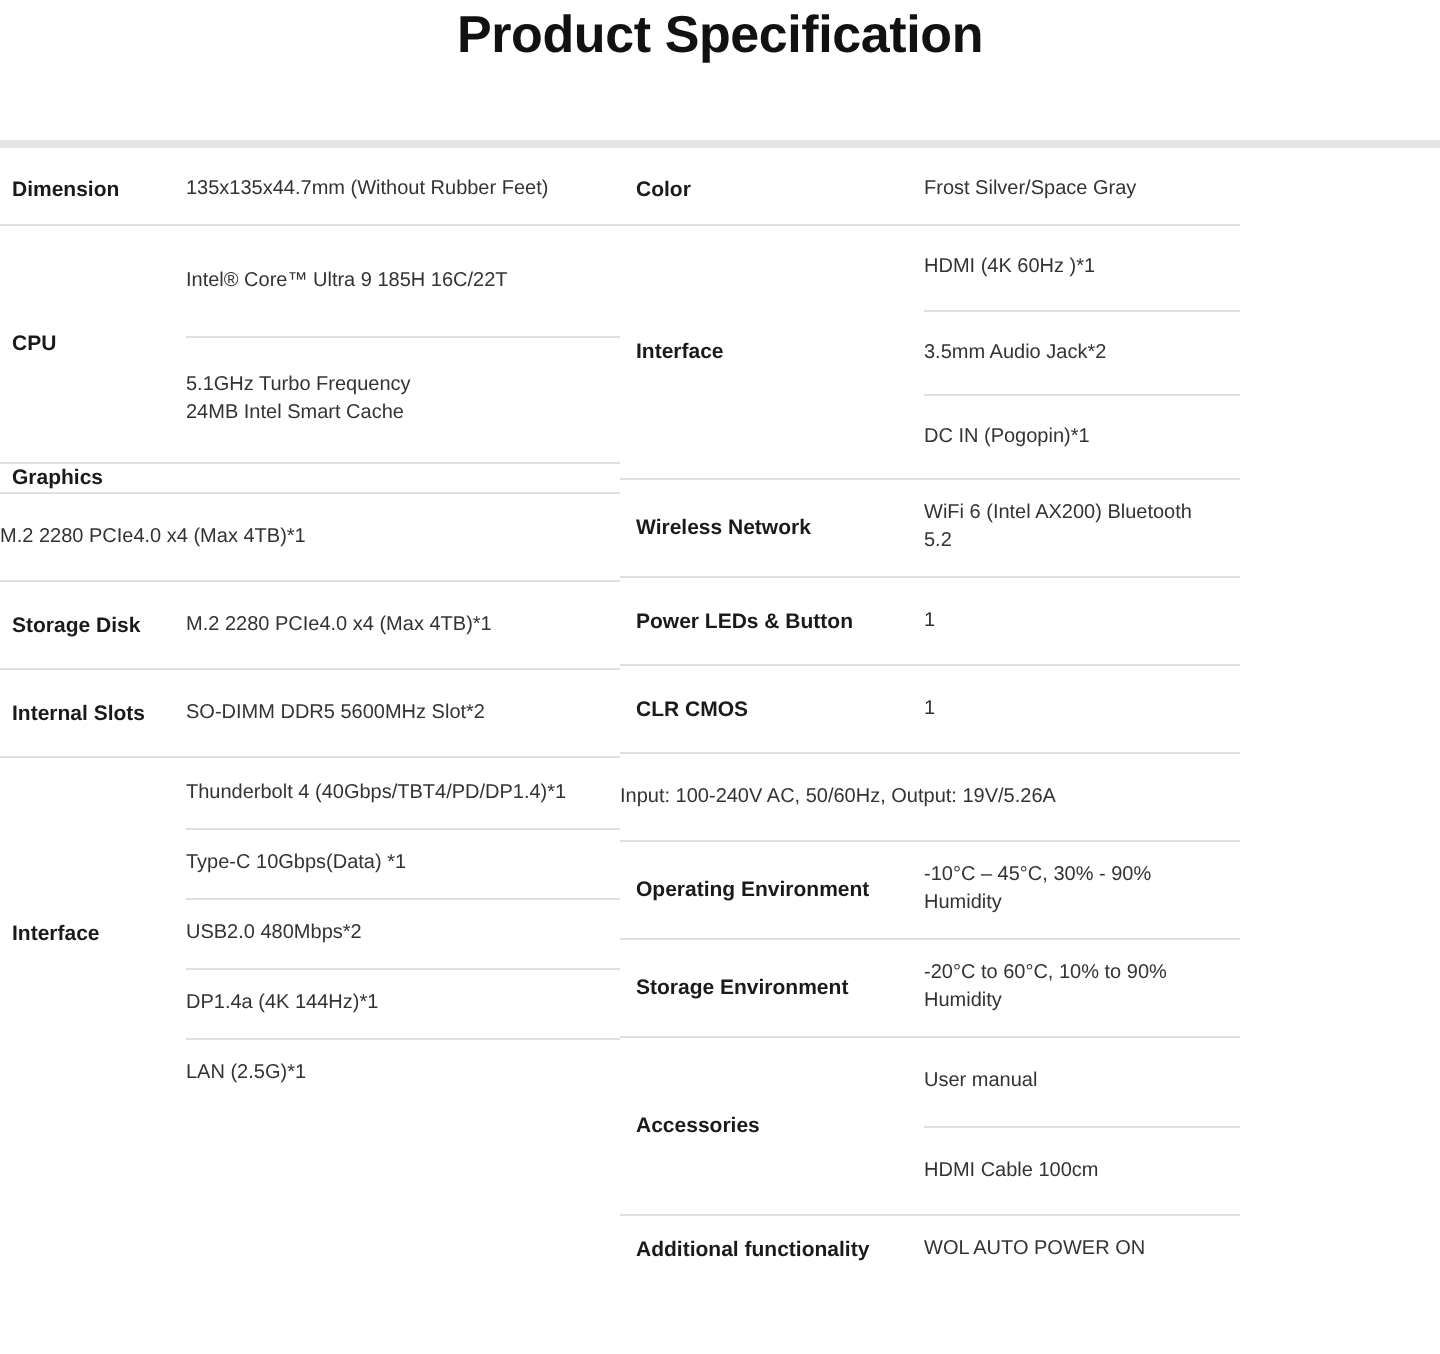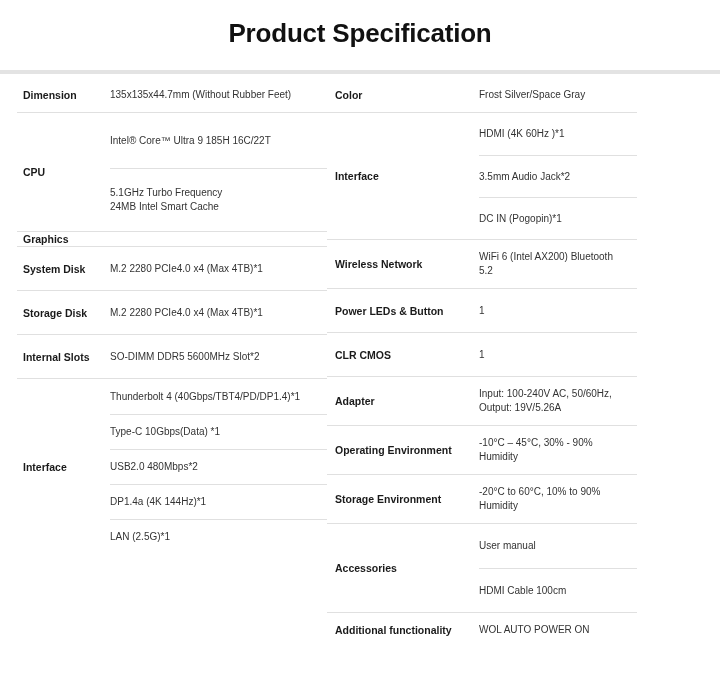--- a/index.html
+++ b/index.html
@@ -14,37 +14,37 @@
     color: #1a1a1a;
     overflow: hidden;
     position: relative;
   }
   .page-title {
     text-align: center;
     font-size: 26px;
     font-weight: bold;
     letter-spacing: -0.2px;
     color: #111111;
-    padding-top: 16px;
+    padding-top: 0px;
     margin: 0;
     line-height: 34px;
     height: 34px;
   }
   .top-rule {
     position: absolute;
     left: 0;
     top: 70px;
     width: 720px;
     height: 4px;
     background: #e3e3e3;
   }
   .spec-wrap {
     position: absolute;
     top: 78px;
-    left: 17px;
+    left: 0;
     width: 620px;
     display: flex;
     flex-direction: row;
   }
   .col {
     width: 360px;
     box-sizing: border-box;
   }
   .col-left { padding-left: 0px; }
   .col-right { padding-left: 0px; }
@@ -126,21 +126,20 @@
         <div class="value multi" style="min-height:63px">5.1GHz Turbo Frequency
 24MB Intel Smart Cache</div>
       </div>
     </div>
 
     <div class="spec-row">
       <div class="label">Graphics</div>
     </div>
 
     <div class="spec-row">
-      <div class="label">System Disk</div>
       <div class="values">
         <div class="value" style="min-height:43px">M.2 2280 PCIe4.0 x4 (Max 4TB)*1</div>
       </div>
     </div>
 
     <div class="spec-row">
       <div class="label">Storage Disk</div>
       <div class="values">
         <div class="value" style="min-height:43px">M.2 2280 PCIe4.0 x4 (Max 4TB)*1</div>
       </div>
@@ -199,21 +198,20 @@
     </div>
 
     <div class="spec-row">
       <div class="label">CLR CMOS</div>
       <div class="values">
         <div class="value" style="min-height:43px">1</div>
       </div>
     </div>
 
     <div class="spec-row">
-      <div class="label">Adapter</div>
       <div class="values">
         <div class="value" style="min-height:43px">Input: 100-240V AC, 50/60Hz, Output: 19V/5.26A</div>
       </div>
     </div>
 
     <div class="spec-row">
       <div class="label">Operating Environment</div>
       <div class="values">
         <div class="value" style="min-height:43px">-10°C – 45°C, 30% - 90% Humidity</div>
       </div>

